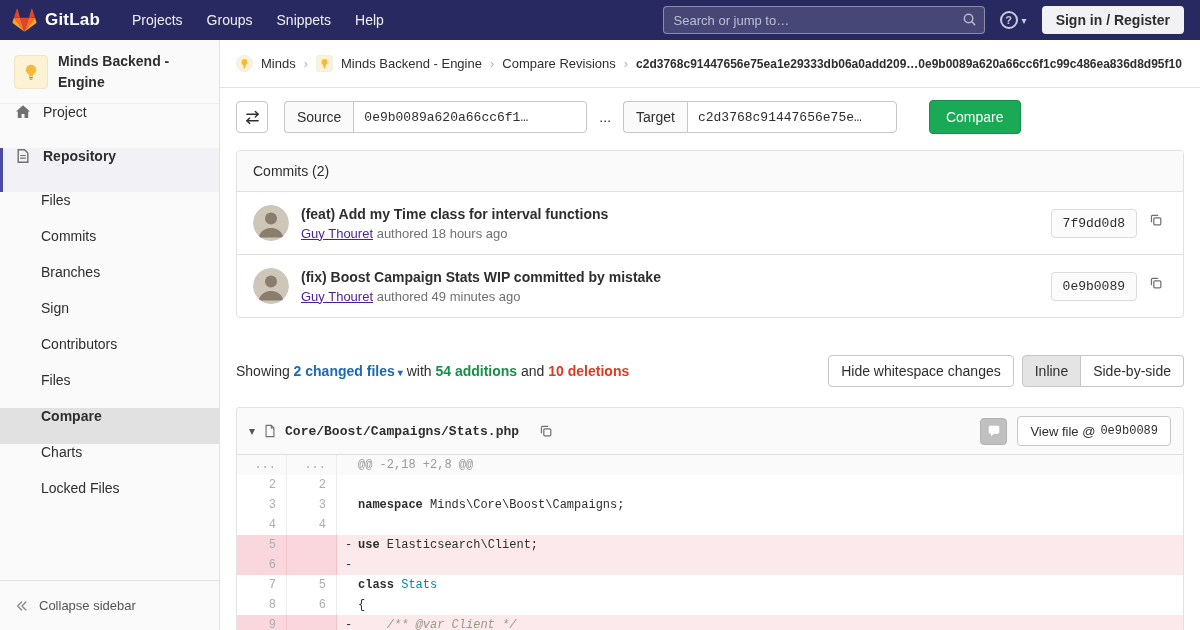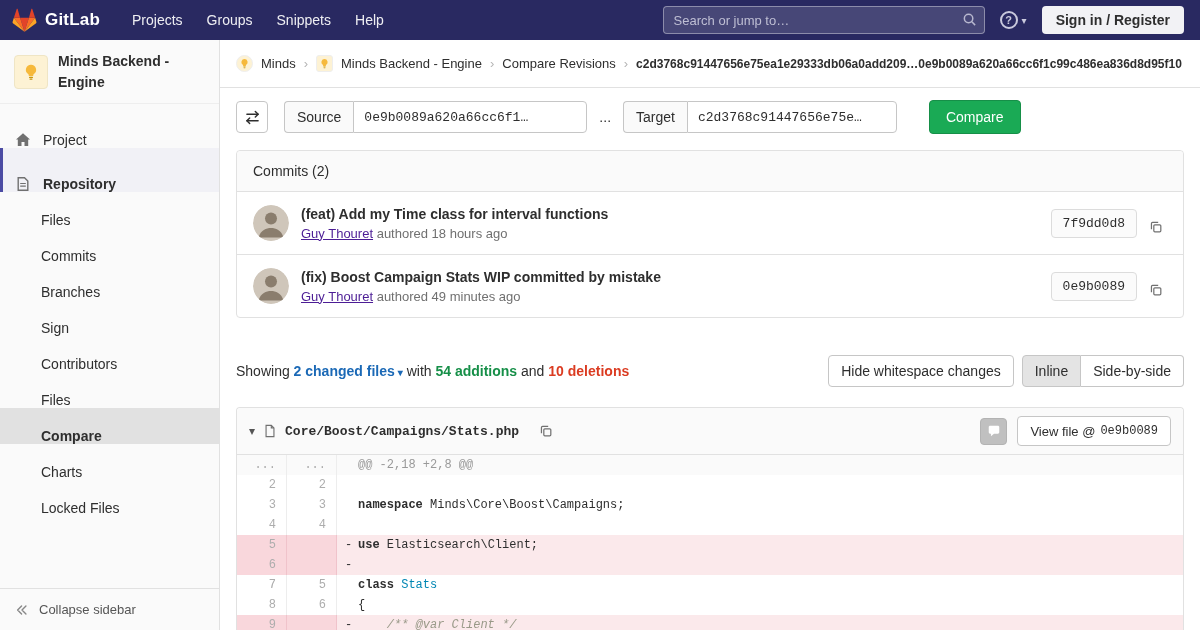--- a/index.html
+++ b/index.html
@@ -57,38 +57,38 @@
     border-bottom: 1px solid #eeeeee;
   }
   .proj-avatar {
     width: 34px; height: 34px; flex: none; background: #fdf2d4;
     border: 1px solid #efe5c5; border-radius: 4px;
     display: flex; align-items: center; justify-content: center;
   }
   .proj-title { font-weight: 600; line-height: 1.45; }
   .side-nav { flex: 1; overflow: hidden; }
   .side-item {
-    display: flex; align-items: flex-end; gap: 12px; height: 36px;
+    display: flex; align-items: flex-start; gap: 12px; height: 36px;
     padding: 0 15px; cursor: pointer; color: #2e2e2e; position: relative;
   }
   .side-item.top { height: 44px; }
   .side-item .s-icon { width: 16px; height: 16px; flex: none; display: flex; align-items: center; }
   .side-item.top.active {
     border-left: 3px solid #4b4ba3; padding-left: 12px;
     font-weight: 600; background: #f1f1f6;
   }
   .side-item.sub { padding-left: 41px; font-size: 14px; }
   .side-item.sub.active { background: #e1e1e1; font-weight: 600; }
   .side-item.gapped { margin-top: 12px; }
   .badge {
     margin-left: auto; background: rgba(0,0,0,.08); border-radius: 10px;
     padding: 2px 9px; font-size: 12px; color: #555;
   }
   .collapse-row {
-    flex: none; border-top: 1px solid #e1e1e1; height: 42px;
+    flex: none; border-top: 1px solid #e1e1e1; height: 50px;
     display: flex; align-items: center; gap: 10px; padding: 0 15px;
     color: #555; font-size: 13px; cursor: pointer;
   }
 
   
   .main { position: absolute; top: 40px; left: 220px; right: 0; bottom: 0; overflow: hidden; }
   .breadcrumb-bar {
     height: 48px; border-bottom: 1px solid #e1e1e1;
     display: flex; align-items: center; padding: 0 16px; gap: 8px;
     font-size: 13px; white-space: nowrap;
@@ -135,21 +135,21 @@
     background: #fafafa; border-bottom: 1px solid #e1e1e1;
     padding: 12px 16px; border-radius: 4px 4px 0 0;
   }
   .commit-row { display: flex; align-items: center; padding: 13px 16px; gap: 12px; }
   .commit-row + .commit-row { border-top: 1px solid #e1e1e1; }
   .c-avatar { width: 36px; height: 36px; border-radius: 50%; overflow: hidden; flex: none; cursor: pointer; }
   .c-body { flex: 1; min-width: 0; }
   .c-title { font-weight: 600; cursor: pointer; }
   .c-meta { font-size: 13px; color: #707070; margin-top: 4px; }
   .c-meta .author { color: #4c1d95; cursor: pointer; text-decoration: underline; }
-  .c-right { display: flex; align-items: flex-end; padding-left: 12px; }
+  .c-right { display: flex; align-items: flex-start; padding-left: 12px; }
   .c-sha {
     font-family: "Liberation Mono", monospace; font-size: 13px;
     border: 1px solid #dcdcdc; background: #fbfbfb; border-radius: 4px;
     padding: 6px 11px; color: #2e2e2e;
   }
   .copy-btn { padding: 4px; margin-left: 8px; display: flex; }
 
   
   .diff-stats { display: flex; align-items: center; justify-content: space-between; margin-top: 37px; }
   .ds-left { white-space: nowrap; }

